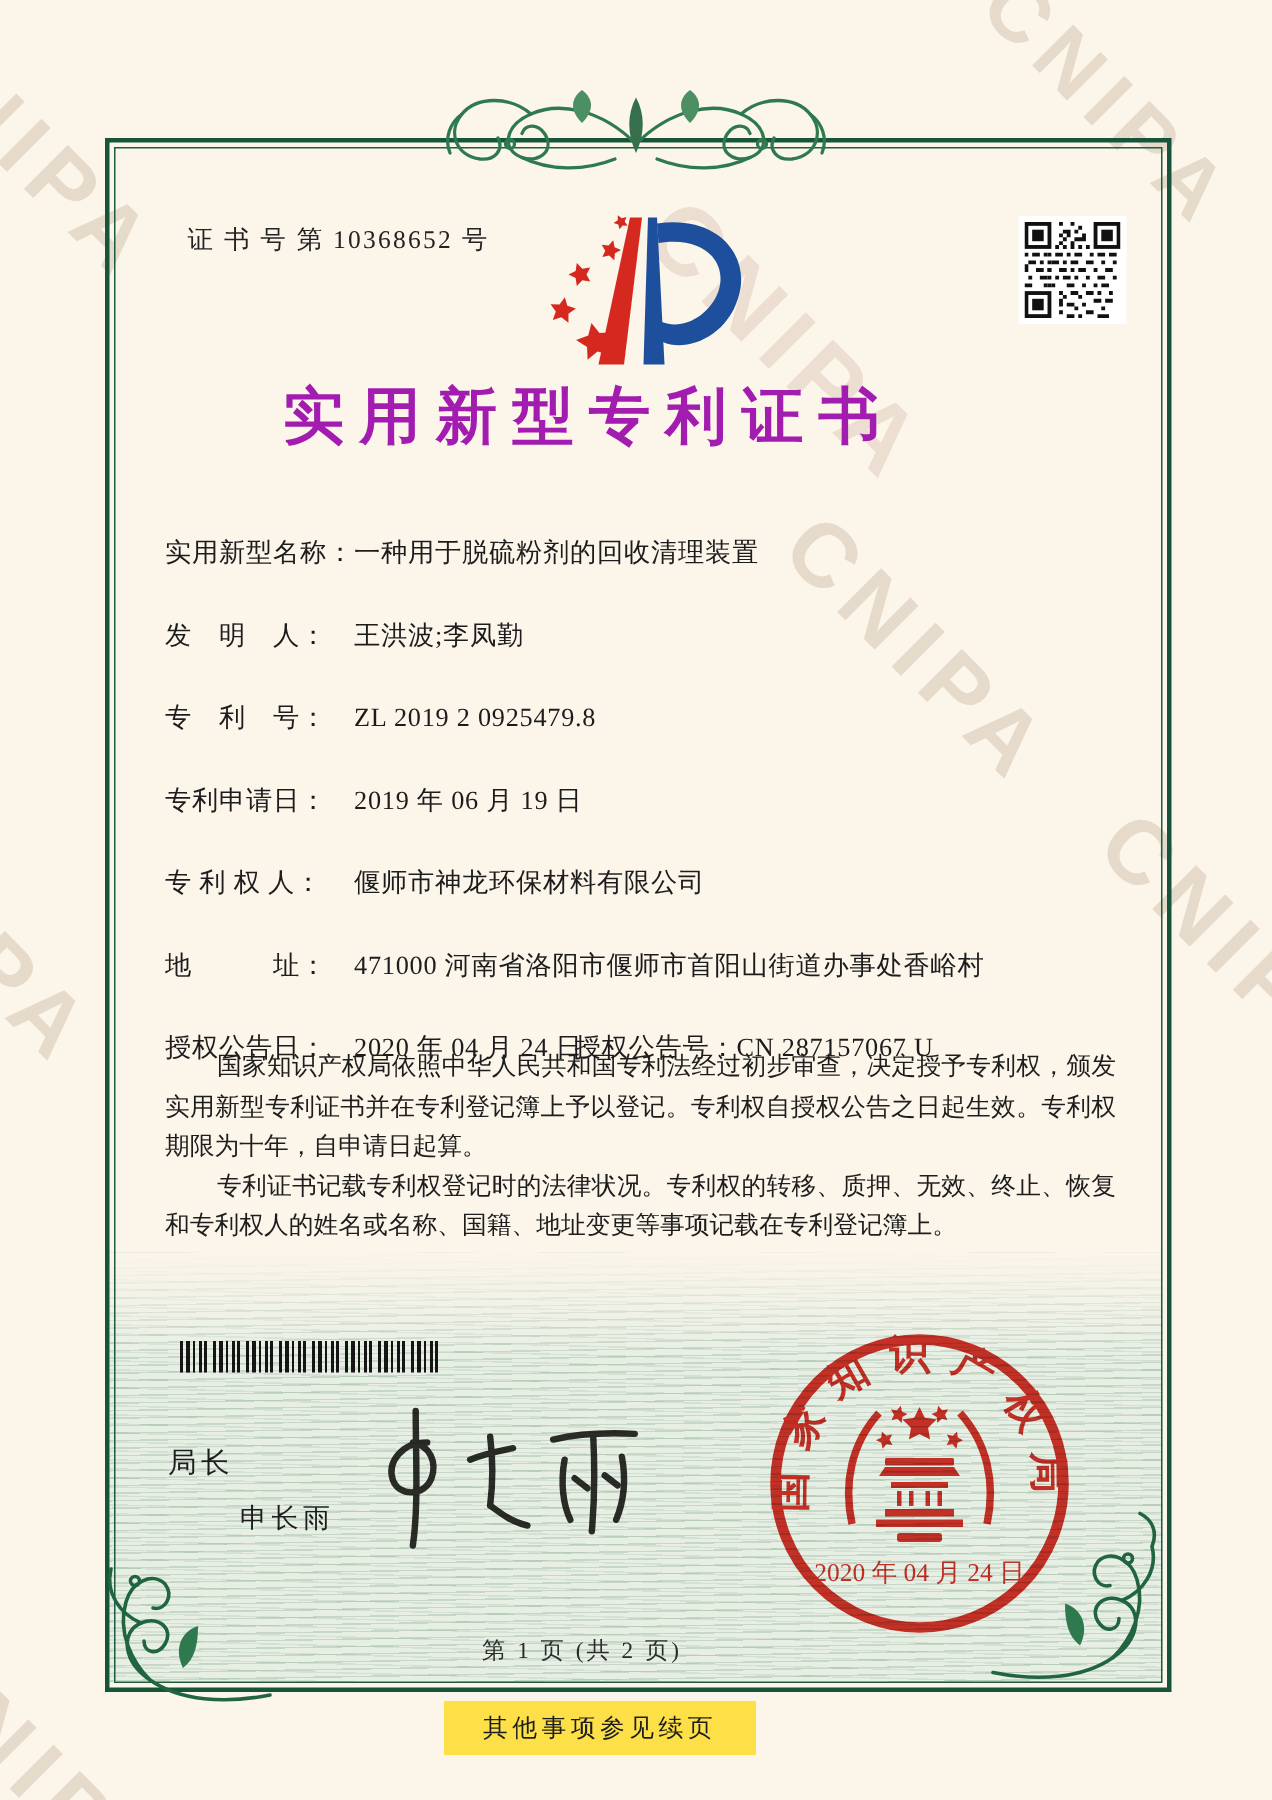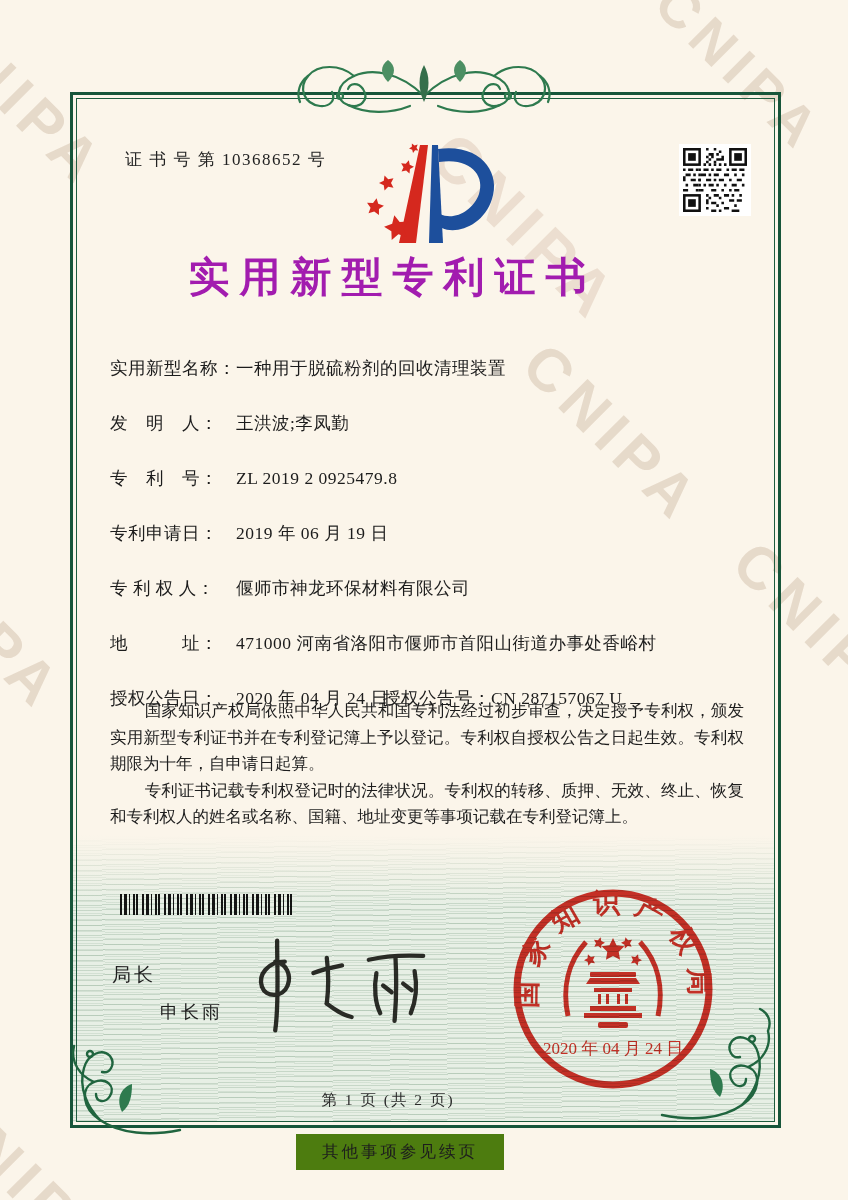--- a/index.html
+++ b/index.html
@@ -69,21 +69,21 @@
   
   .sig-title{position:absolute;z-index:4;left:112px;top:962px;font-size:19px;letter-spacing:3px;color:#1d1d1d;}
   .sig-name{position:absolute;z-index:4;left:112px;top:1000px;font-size:18px;letter-spacing:3px;color:#1d1d1d;margin-left:48px;}
   .sig-script{position:absolute;z-index:4;left:225px;top:933px;mix-blend-mode:multiply;}
   
   .seal{position:absolute;z-index:5;left:508px;top:884px;mix-blend-mode:multiply;opacity:0.95;}
   
   .page-info{position:absolute;z-index:4;left:70px;top:1090px;width:636px;text-align:center;
     font-size:15.5px;letter-spacing:2px;color:#2b2b2b;}
   .cont-note{
-    position:absolute;z-index:4;left:296px;top:1134px;background:#4d7c0f;
+    position:absolute;z-index:4;left:296px;top:1134px;background:#fde047;
     padding:7px 26px;font-size:16.5px;letter-spacing:3px;color:#1d1d1d;white-space:nowrap;
   }
 </style>
 </head>
 <body>
 
 <div class="page">
 
   <div class="wm" style="left:-38px;top:-6px;font-size:60px;">CNIPA</div>
   <div class="wm" style="left:688px;top:-30px;font-size:56px;">CNIPA</div>

